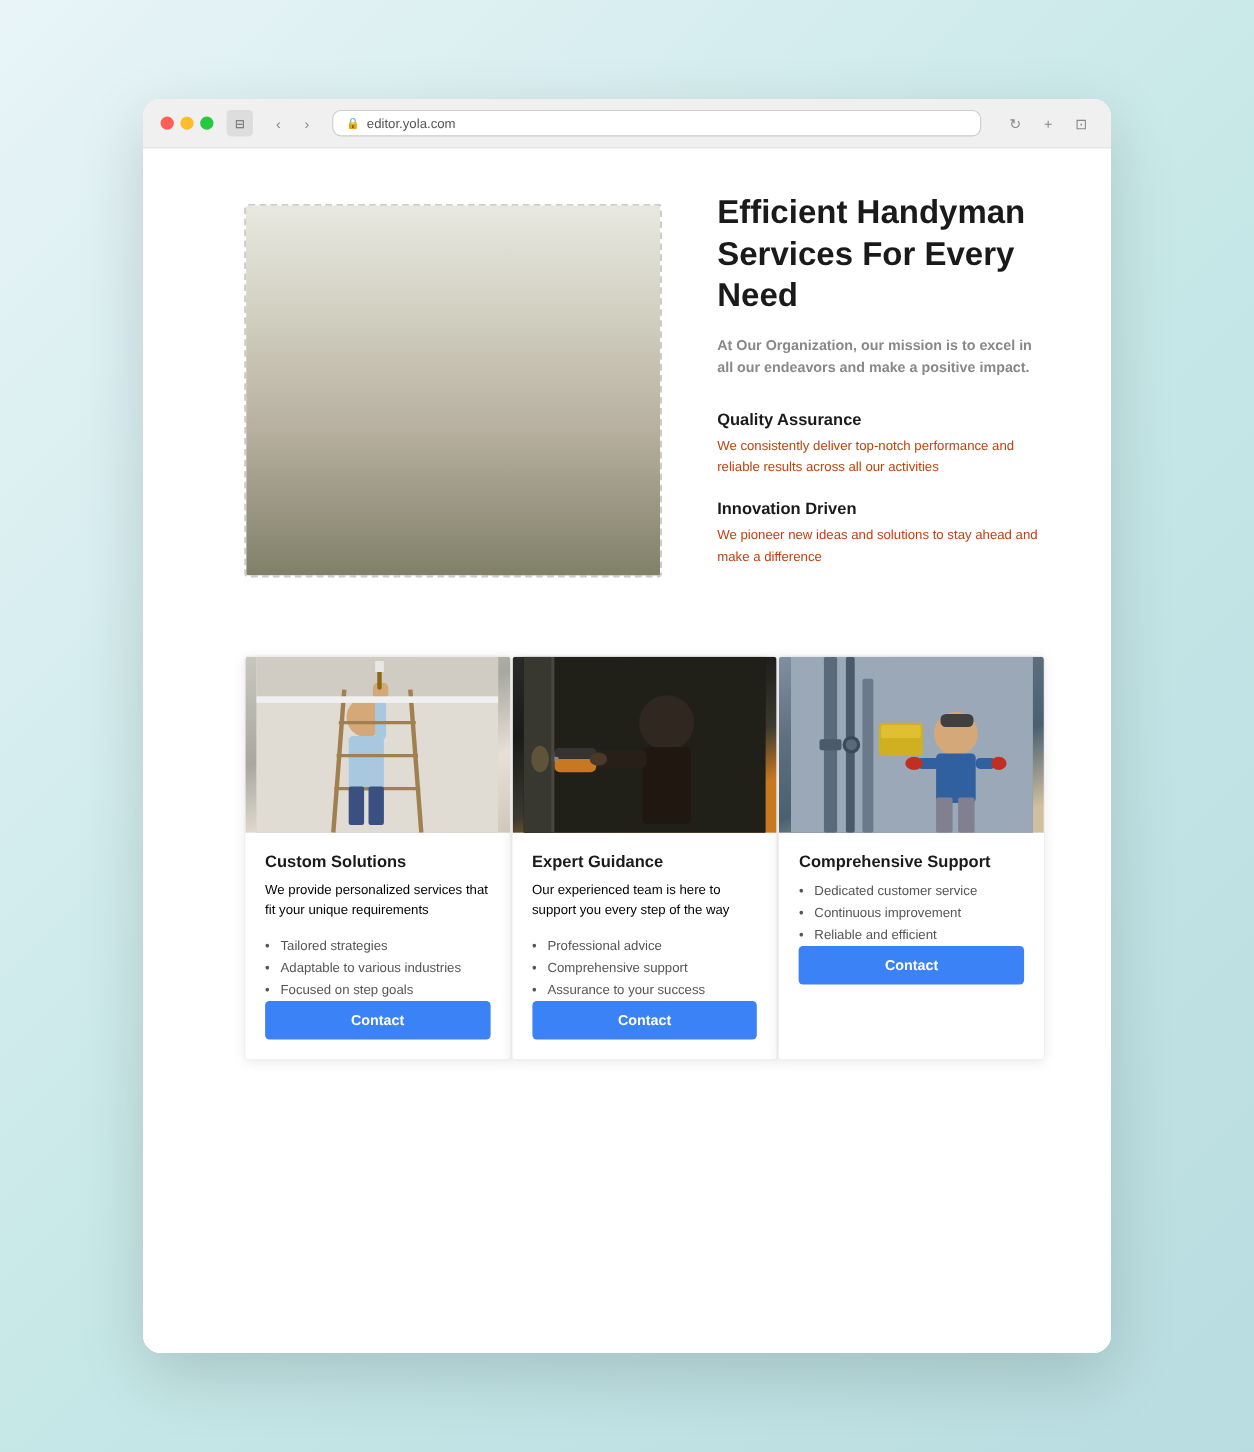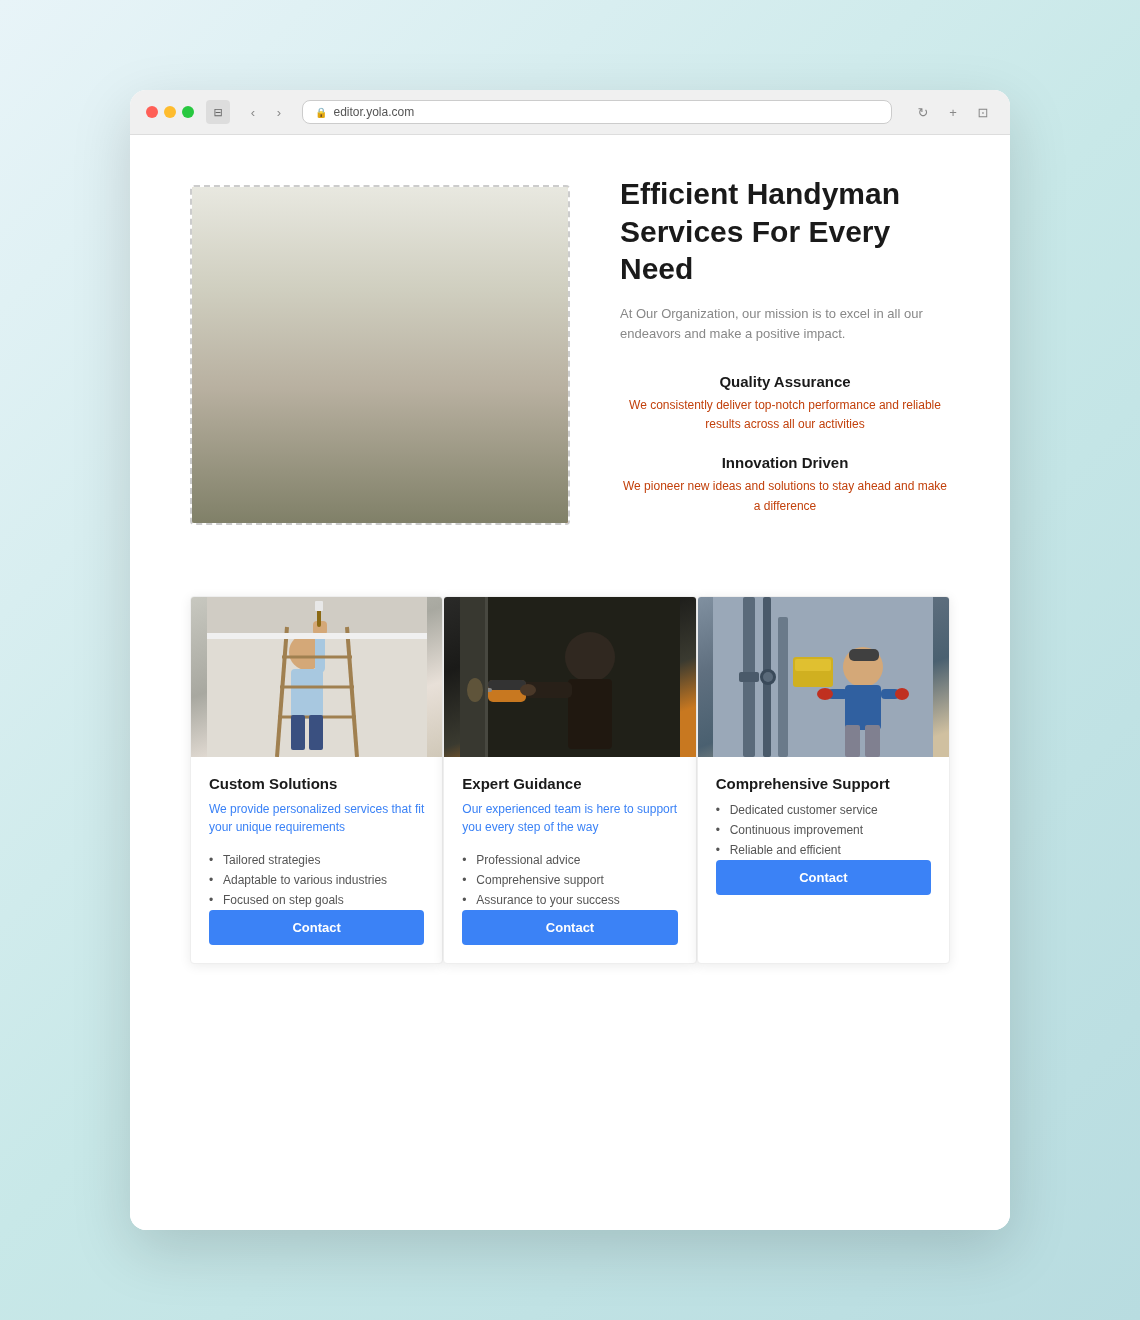--- a/index.html
+++ b/index.html
@@ -111,20 +111,21 @@
       justify-content: center;
       color: #888;
       font-size: 13px;
       cursor: pointer;
     }
 
     .browser-content {
       flex: 1;
       overflow-y: auto;
       background: #fff;
+      padding-left: 32px;
     }
 
     
     .hero-section {
       padding: 40px 60px;
       display: flex;
       align-items: center;
       gap: 50px;
       position: relative;
     }
@@ -168,25 +169,25 @@
       color: #1a1a1a;
       line-height: 1.25;
       margin-bottom: 16px;
     }
 
     .hero-subtitle {
       font-size: 13px;
       color: #888;
       line-height: 1.6;
       margin-bottom: 28px;
+      font-weight: bold;
     }
 
     .feature-block {
       margin-bottom: 20px;
-      text-align: center;
     }
 
     .feature-title {
       font-size: 15px;
       font-weight: 700;
       color: #1a1a1a;
       margin-bottom: 6px;
     }
 
     .feature-desc {
@@ -240,21 +241,21 @@
 
     .card-title {
       font-size: 15px;
       font-weight: 700;
       color: #1a1a1a;
       margin-bottom: 8px;
     }
 
     .card-desc {
       font-size: 12px;
-      color: #3b82f6;
+      color: #000000;
       line-height: 1.5;
       margin-bottom: 14px;
     }
 
     .card-bullets {
       list-style: none;
     }
 
     .card-bullets li {
       font-size: 12px;

